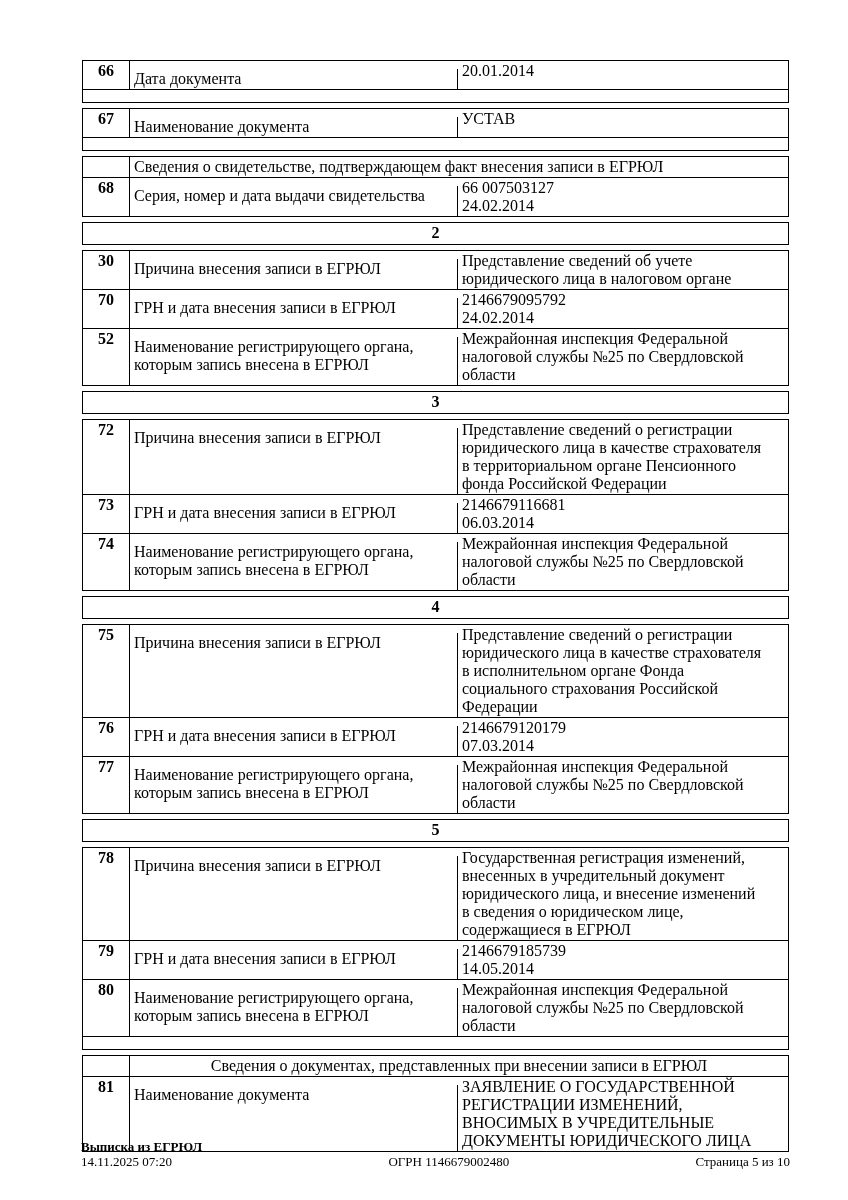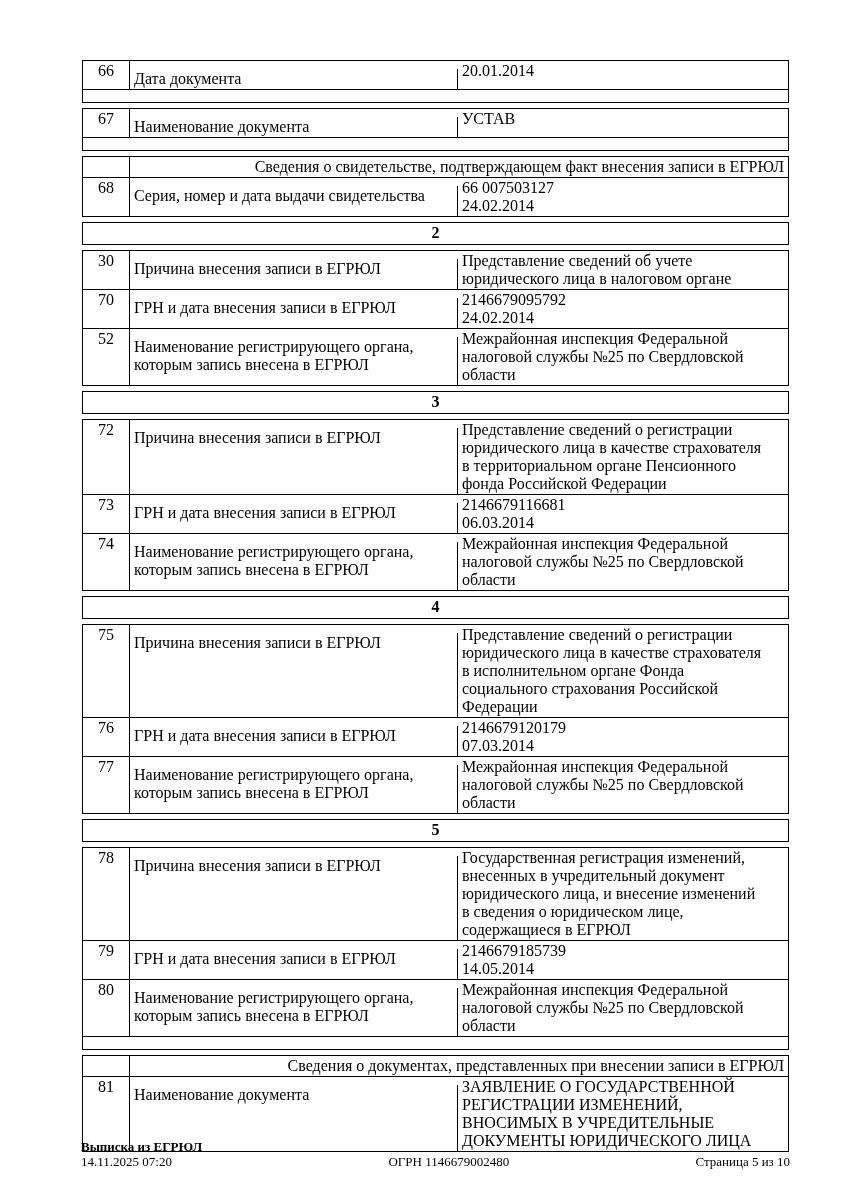--- a/index.html
+++ b/index.html
@@ -27,36 +27,37 @@
     border: 1px solid #000;
     margin-bottom: 5px;
   }
   .trow { display: flex; }
   .trow + .trow { border-top: 1px solid #000; }
   .cell-num {
     width: 47px; flex: none;
     border-right: 1px solid #000;
     text-align: center;
     padding: 1px 2px;
+    font-weight: bold;
   }
   .cell-label {
     width: 328px; flex: none;
     border-right: 1px solid #000;
     padding: 1px 4px;
     white-space: pre-line;
     margin-top: 8px;
   }
   .cell-value {
     flex: 1;
     padding: 1px 4px;
     white-space: pre-line;
   }
   .cell-span { flex: 1; padding: 1px 4px; }
-  .align-center { text-align: right; }
-  .align-left { text-align: right; }
+  .align-center { text-align: left; }
+  .align-left { text-align: center; }
   .row-num-sec {
     display: block;
     text-align: center;
     font-weight: bold;
     padding: 1px 0 2px 0;
   }
   .row-spacer { height: 13px; }
   .footer {
     position: absolute;
     left: 81px; right: 58px; top: 1139px;

